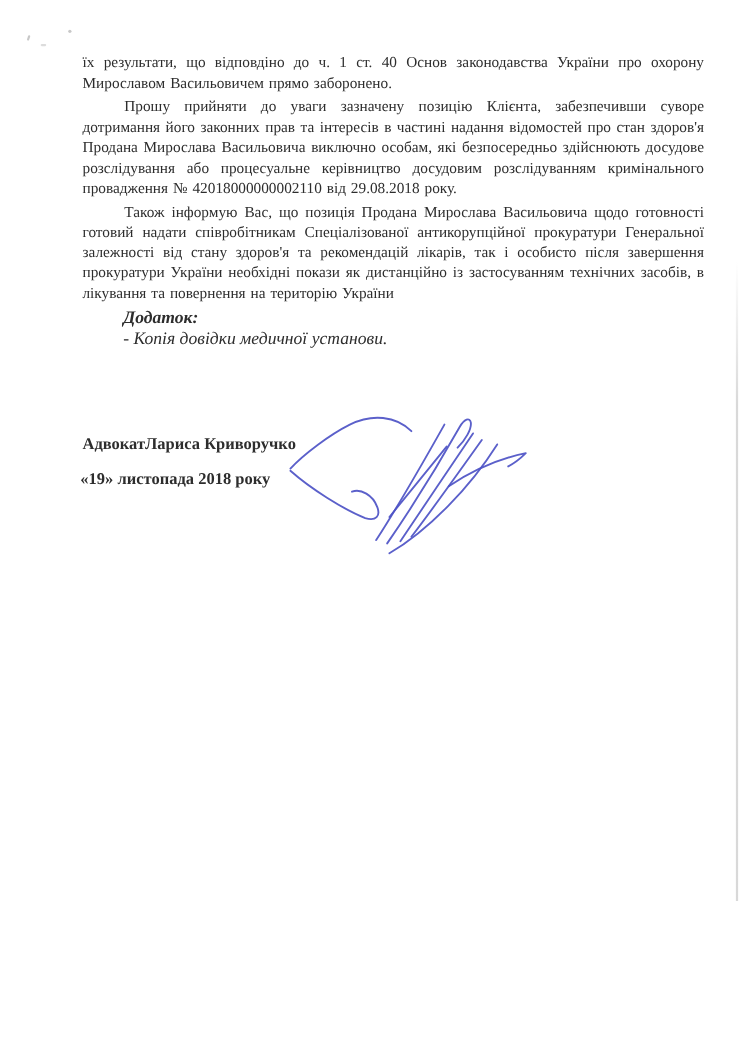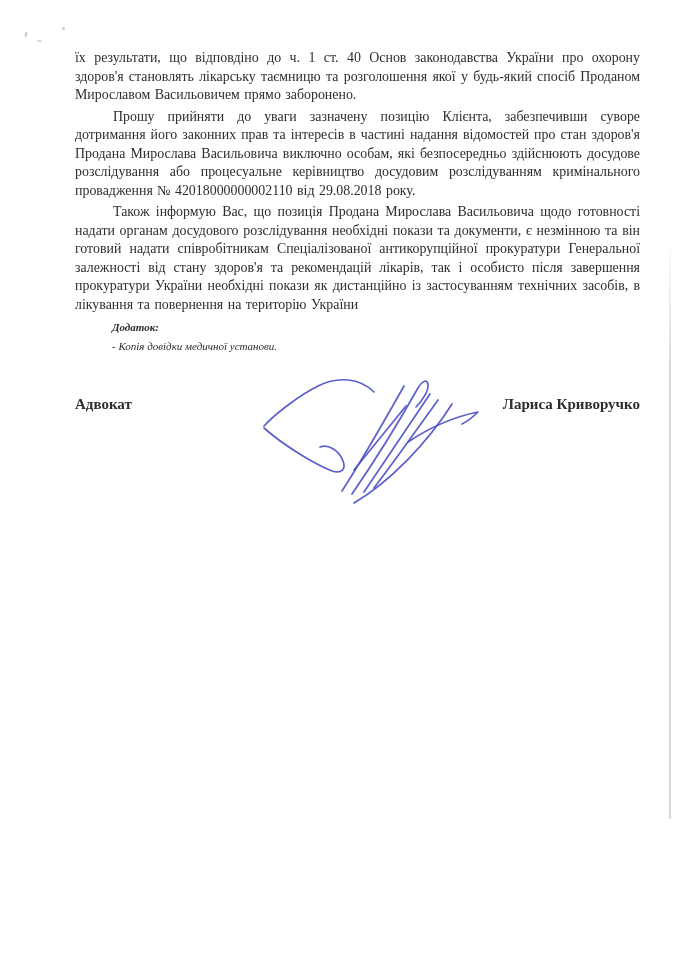--- a/index.html
+++ b/index.html
@@ -32,28 +32,28 @@
     word-spacing:1px;
     white-space:nowrap;
   }
   .para .line.last{text-align-last:left;white-space:normal;}
   .para .line.indent{padding-left:38px;}
   .para + .para{margin-top:3px;}
   .attachments{
     margin-top:4px;
     padding-left:37px;
     font-style:italic;
-    font-size:11px;
+    font-size:16px;
     line-height:18.6px;
   }
   .att-header{font-weight:bold;}
   
   .signoff-row{
     position:absolute;left:0;top:347px;width:565px;
-    display:flex;justify-content:space-between;
+    display:flex;
     font-weight:bold;font-size:15px;
   }
   .letter-date{
     position:absolute;left:-2px;top:379px;
     font-weight:bold;font-size:15px;
   }
   .signature-svg{position:absolute;left:181px;top:321px;width:235px;height:135px;}
   .signature-svg path{
     fill:none;
     stroke:var(--sig,#4d52c6);
@@ -71,52 +71,51 @@
   <span class="speck s1"></span>
   <span class="speck s2"></span>
   <span class="speck s3"></span>
   <div class="scan-edge"></div>
 
   <main class="content">
 
     <section id="paragraphs">
         <div class="para">
           <div class="line">їх результати, що відповдіно до ч. 1 ст. 40 Основ законодавства України про охорону</div>
-          <div class="line">здоров'я становлять лікарську таємницю та розголошення якої у будь-який спосіб Проданом</div>
           <div class="line last">Мирославом Васильовичем прямо заборонено.</div>
         </div>
         <div class="para">
           <div class="line indent">Прошу прийняти до уваги зазначену позицію Клієнта, забезпечивши суворе</div>
           <div class="line">дотримання його законних прав та інтересів в частині надання відомостей про стан здоров'я</div>
           <div class="line">Продана Мирослава Васильовича виключно особам, які безпосередньо здійснюють досудове</div>
           <div class="line">розслідування або процесуальне керівництво досудовим розслідуванням кримінального</div>
           <div class="line last">провадження № 42018000000002110 від 29.08.2018 року.</div>
         </div>
         <div class="para">
           <div class="line indent">Також інформую Вас, що позиція Продана Мирослава Васильовича щодо готовності</div>
-          <div class="line">надати органам досудового розслідування необхідні покази та документи, є незмінною та він</div>
           <div class="line">готовий надати співробітникам Спеціалізованої антикорупційної прокуратури Генеральної</div>
           <div class="line">залежності від стану здоров'я та рекомендацій лікарів, так і особисто після завершення</div>
           <div class="line">прокуратури України необхідні покази як дистанційно із застосуванням технічних засобів, в</div>
           <div class="line last">лікування та повернення на територію України</div>
         </div>
       </section>
 
     <section class="attachments">
       <div class="att-header">Додаток:</div>
       <div id="att-items">
           <div class="att-item">- Копія довідки медичної установи.</div>
         </div>
     </section>
 
     <div class="signoff-row">
       <span>Адвокат</span>
       <span>Лариса Криворучко</span>
     </div>
 
+    <div class="letter-date">«19» листопада 2018 року</div>
 
     <svg class="signature-svg" viewBox="0 0 235 135" aria-hidden="true">
       <path d="M118,22 C104,8 82,6 62,16 C44,25 20,43 8,56"></path>
       <path d="M8,58 C26,74 56,93 76,101 C86,104 90,99 87,91 C83,80 72,74 64,77"></path>
       <path d="M86,121 C106,90 130,48 148,16"></path>
       <path d="M96,124 C118,92 144,50 162,18 C166,11 171,9 172,14 C173,20 167,30 160,37"></path>
       <path d="M108,122 C128,92 154,54 174,24"></path>
       <path d="M118,118 C138,92 162,58 182,30"></path>
       <path d="M98,100 C114,80 134,56 150,36"></path>
       <path d="M196,34 C172,72 134,112 98,133"></path>

